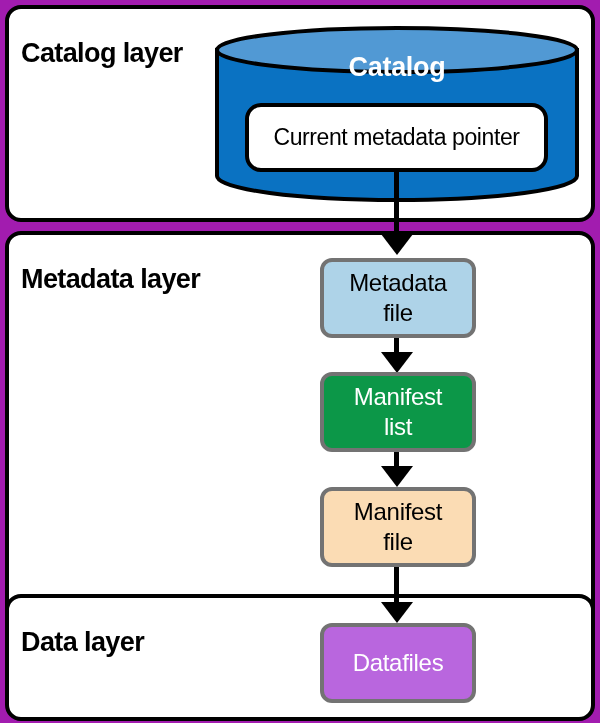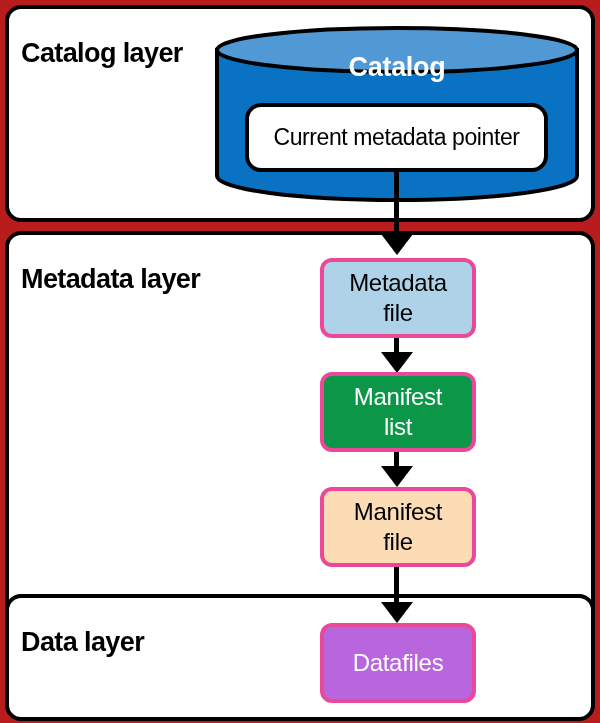--- a/index.html
+++ b/index.html
@@ -1,20 +1,20 @@
 <!DOCTYPE html>
 <html><head>
 <meta charset="utf-8">
 <style>
   html, body { margin: 0; padding: 0; background: #ffffff; }
   .stage {
     position: relative;
     width: 600px;
     height: 723px;
-    background: #b91c1c;
+    background: #a21caf;
     font-family: "Liberation Sans", sans-serif;
     overflow: hidden;
   }
   
   .layer {
     position: absolute;
     left: 5px;
     width: 590px;
     background: #ffffff;
     border: 4px solid #000000;
@@ -62,21 +62,21 @@
     font-size: 23px;
     letter-spacing: -0.4px;
     color: #000000;
   }
   
   .node {
     position: absolute;
     left: 320px;
     width: 156px;
     height: 80px;
-    border: 4px solid #ec4899;
+    border: 4px solid #737373;
     border-radius: 12px;
     box-sizing: border-box;
     display: flex;
     align-items: center;
     justify-content: center;
     text-align: center;
     font-size: 24px;
     line-height: 1.25;
     letter-spacing: -0.3px;
     white-space: pre-line;

